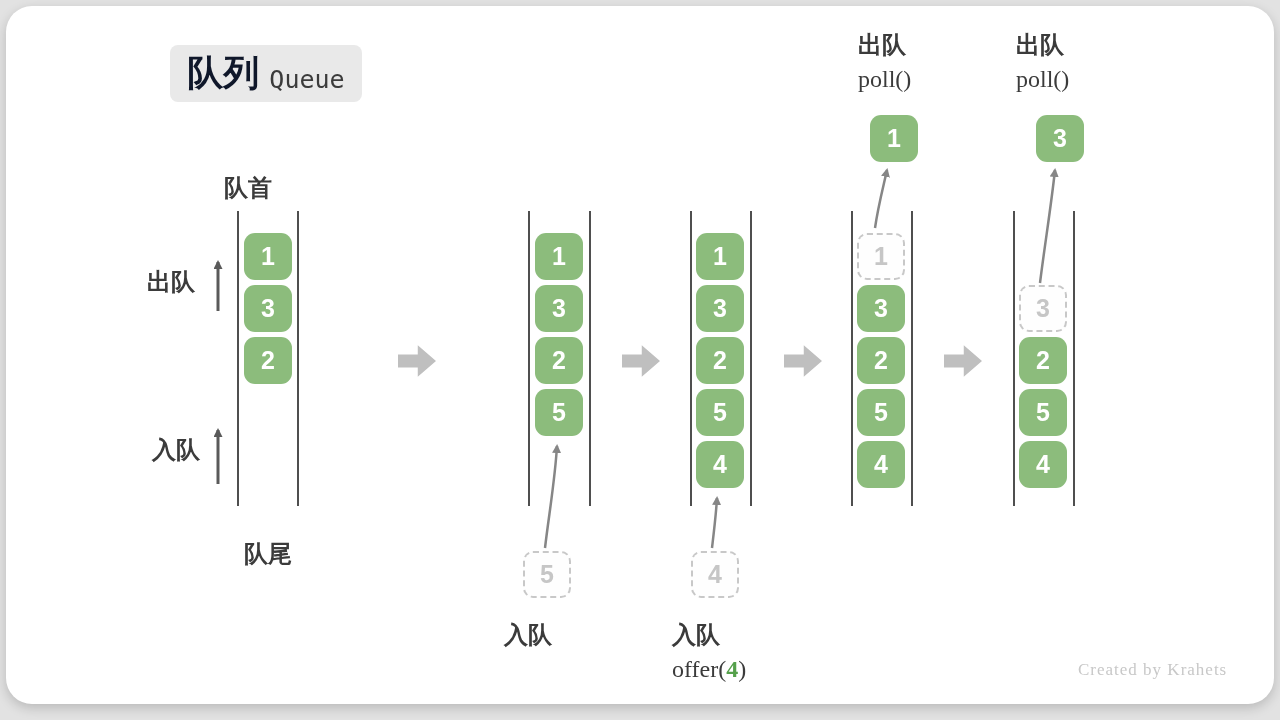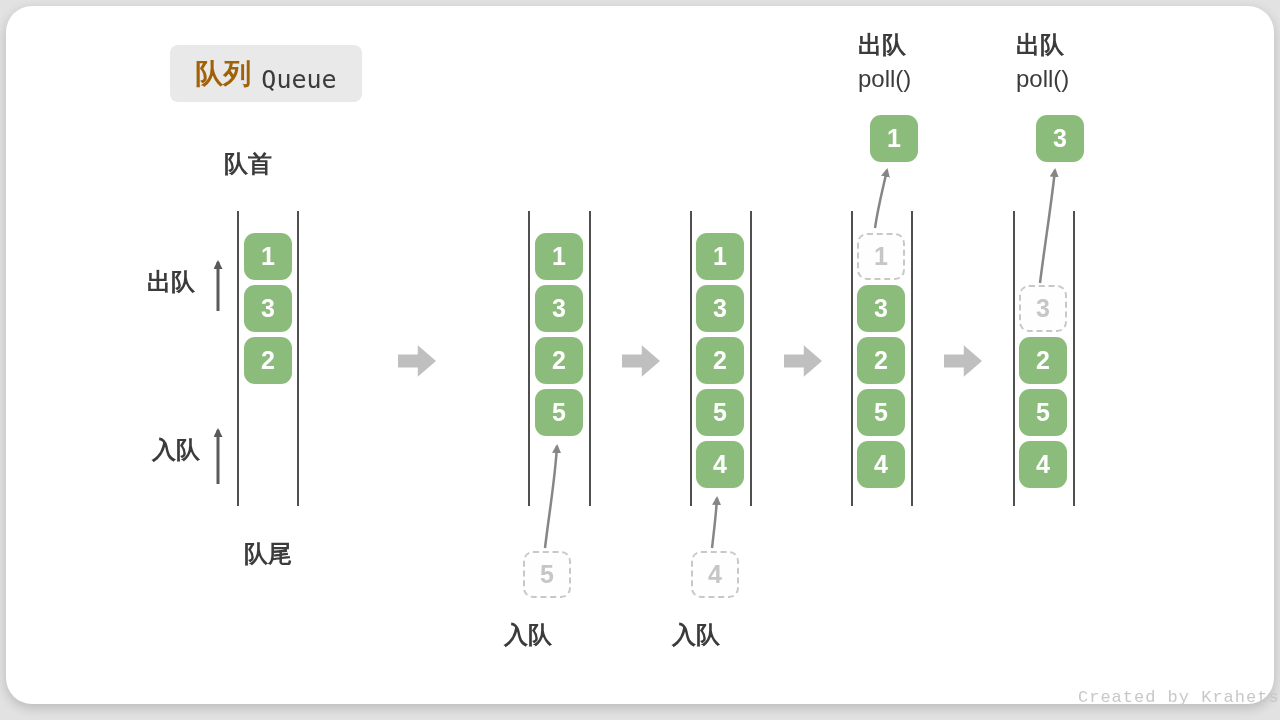--- a/index.html
+++ b/index.html
@@ -2,51 +2,51 @@
 <html><head>
 <meta charset="utf-8">
 <style>
   html,body{margin:0;padding:0;}
   body{background:#e6e6e6;font-family:"Liberation Sans",sans-serif;}
   .canvas{position:relative;width:1280px;height:720px;overflow:hidden;background:#e2e2e2;}
   .card{position:absolute;left:6px;top:6px;width:1268px;height:698px;background:#ffffff;
         border-radius:26px;box-shadow:0 4px 12px rgba(0,0,0,.18);}
   .title-box{position:absolute;left:170px;top:45px;width:192px;height:57px;background:#e9e9e9;
         border-radius:8px;display:flex;align-items:center;justify-content:center;gap:10px;}
-  .tzh{font-size:28px;font-weight:700;color:#a16207;}
+  .tzh{font-size:36px;font-weight:700;color:#0f172a;}
   .ten{font-size:25px;color:#3b3b3b;font-family:"DejaVu Sans Mono",monospace;margin-top:12px;}
   .zh-label{position:absolute;font-size:24px;font-weight:700;color:#3b3b3b;white-space:nowrap;}
   .qline{position:absolute;top:211px;width:2px;height:295px;background:#4f4f4f;}
   .cell{position:absolute;width:48px;height:47px;border-radius:11px;background:#8cbc7c;color:#ffffff;
         font-size:25px;font-weight:700;display:flex;align-items:center;justify-content:center;}
   .cell.ghost{background:#fefefe;border:2px dashed #c8c8c8;color:#c6c6c6;width:44px;height:43px;
         border-radius:10px;font-weight:600;}
   .barrow{position:absolute;width:38px;height:34px;background:#bfbfbf;
         clip-path:polygon(0 31%,52% 31%,52% 4%,100% 50%,52% 96%,52% 69%,0 69%);}
   .op{position:absolute;color:#3b3b3b;white-space:nowrap;}
   .op-zh{font-size:24px;font-weight:600;line-height:33px;}
-  .op-code{font-family:Liberation Sans, sans-serif;font-size:24px;line-height:36px;}
+  .op-code{font-family:Liberation Serif, serif;font-size:24px;line-height:36px;}
   .garg{color:#55a04b;font-weight:700;}
   .overlay{position:absolute;left:0;top:0;width:1280px;height:720px;pointer-events:none;}
-  .watermark{position:absolute;left:1078px;top:688px;font-family:Liberation Mono, monospace;
+  .watermark{position:absolute;left:1078px;top:660px;font-family:Liberation Serif, serif;
         font-size:17px;color:#c8c8c8;letter-spacing:1px;white-space:nowrap;}
 </style>
 </head>
 <body>
 
 <div class="canvas">
 
   <div class="card"></div>
 
   <div class="title-box">
     <span class="tzh">队列</span>
     <span class="ten">Queue</span>
   </div>
 
-  <div class="zh-label" style="left:224px;top:148px">队首</div>
+  <div class="zh-label" style="left:224px;top:172px">队首</div>
   <div class="zh-label" style="left:244px;top:538px">队尾</div>
   <div class="zh-label" style="left:147px;top:266px">出队</div>
   <div class="zh-label" style="left:152px;top:434px">入队</div>
 
   <div class="qline" style="left:237px"></div>
   <div class="qline" style="left:297px"></div>
   <div class="cell" style="left:244px;top:233px">1</div>
   <div class="cell" style="left:244px;top:285px">3</div>
   <div class="cell" style="left:244px;top:337px">2</div>
 
@@ -64,20 +64,21 @@
   <div class="qline" style="left:690px"></div>
   <div class="qline" style="left:750px"></div>
   <div class="cell" style="left:696px;top:233px">1</div>
   <div class="cell" style="left:696px;top:285px">3</div>
   <div class="cell" style="left:696px;top:337px">2</div>
   <div class="cell" style="left:696px;top:389px">5</div>
   <div class="cell" style="left:696px;top:441px">4</div>
   <div class="cell ghost" style="left:691px;top:551px">4</div>
   <div class="op" style="left:672px;top:618px">
     <div class="op-zh">入队</div>
+    <div class="op-code"><span>offer(</span><span class="garg">4</span><span>)</span></div>
   </div>
 
   <div class="qline" style="left:851px"></div>
   <div class="qline" style="left:911px"></div>
   <div class="cell ghost" style="left:857px;top:233px">1</div>
   <div class="cell" style="left:857px;top:285px">3</div>
   <div class="cell" style="left:857px;top:337px">2</div>
   <div class="cell" style="left:857px;top:389px">5</div>
   <div class="cell" style="left:857px;top:441px">4</div>
   <div class="cell" style="left:870px;top:115px">1</div>

